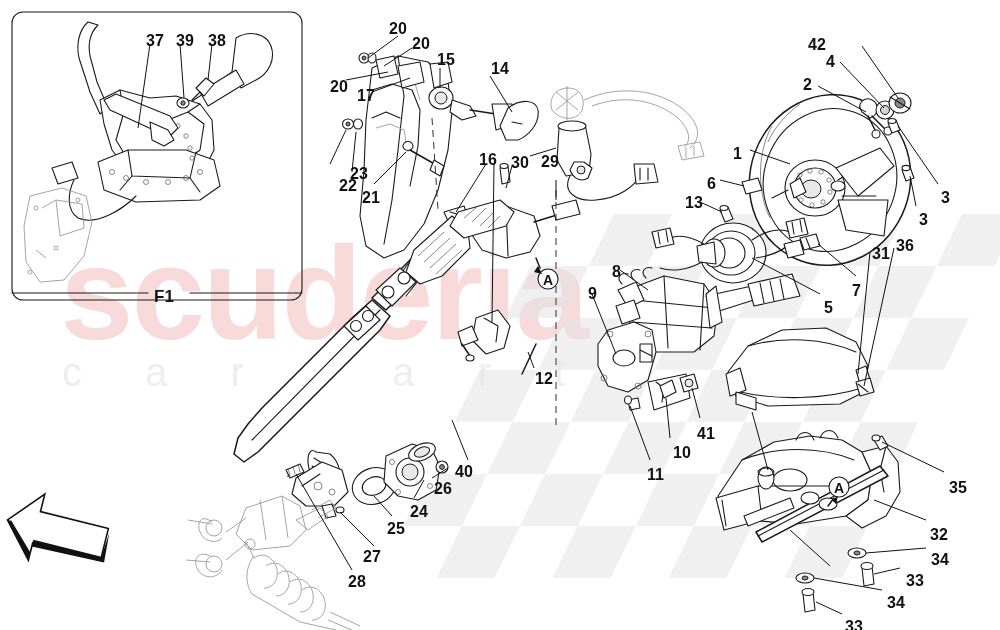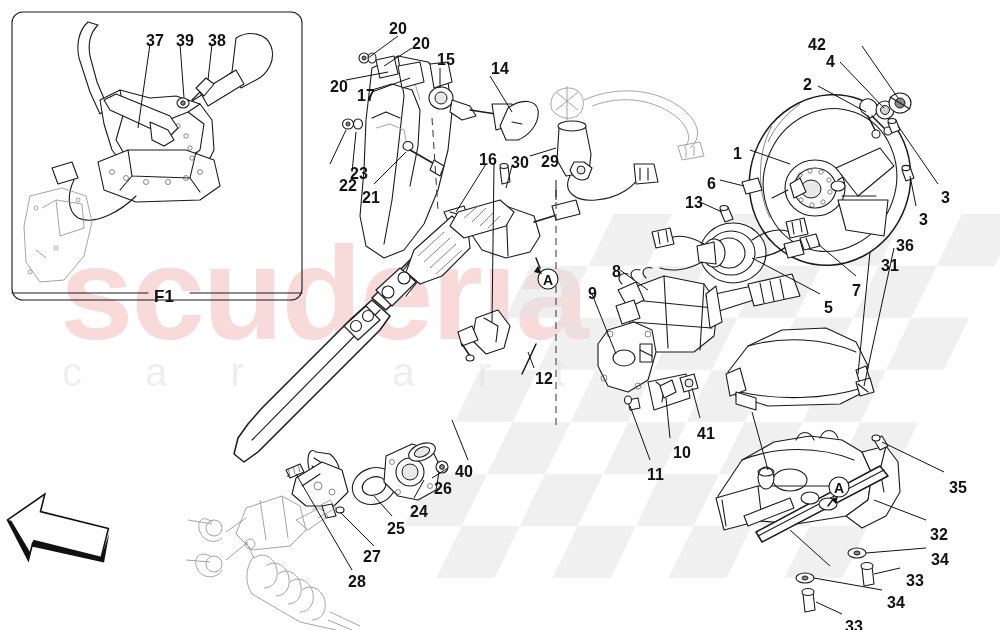--- a/index.html
+++ b/index.html
@@ -569,21 +569,21 @@
       <div class="lbl" style="left: 362px; top: 190px;">21</div>
       <div class="lbl" style="left: 339px; top: 178px;">22</div>
       <div class="lbl" style="left: 314px; top: 166px; margin-left: 36px;">23</div>
       <div class="lbl" style="left: 410px; top: 504px;">24</div>
       <div class="lbl" style="left: 387px; top: 521px;">25</div>
       <div class="lbl" style="left: 434px; top: 481px;">26</div>
       <div class="lbl" style="left: 363px; top: 549px;">27</div>
       <div class="lbl" style="left: 348px; top: 574px;">28</div>
       <div class="lbl" style="left: 541px; top: 154px;">29</div>
       <div class="lbl" style="left: 511px; top: 155px;">30</div>
-      <div class="lbl" style="left: 872px; top: 258px; margin-left: 9px;">31</div>
+      <div class="lbl" style="left: 872px; top: 246px;">31</div>
       <div class="lbl" style="left: 930px; top: 527px; text-align: right;">32</div>
       <div class="lbl" style="left: 906px; top: 573px;">33</div>
       <div class="lbl" style="left: 845px; top: 619px;">33</div>
       <div class="lbl" style="left: 931px; top: 552px;">34</div>
       <div class="lbl" style="left: 887px; top: 595px;">34</div>
       <div class="lbl" style="left: 949px; top: 480px;">35</div>
       <div class="lbl" style="left: 896px; top: 238px;">36</div>
       <div class="lbl" style="left: 146px; top: 33px;">37</div>
       <div class="lbl" style="left: 208px; top: 33px;">38</div>
       <div class="lbl" style="left: 176px; top: 33px;">39</div>

